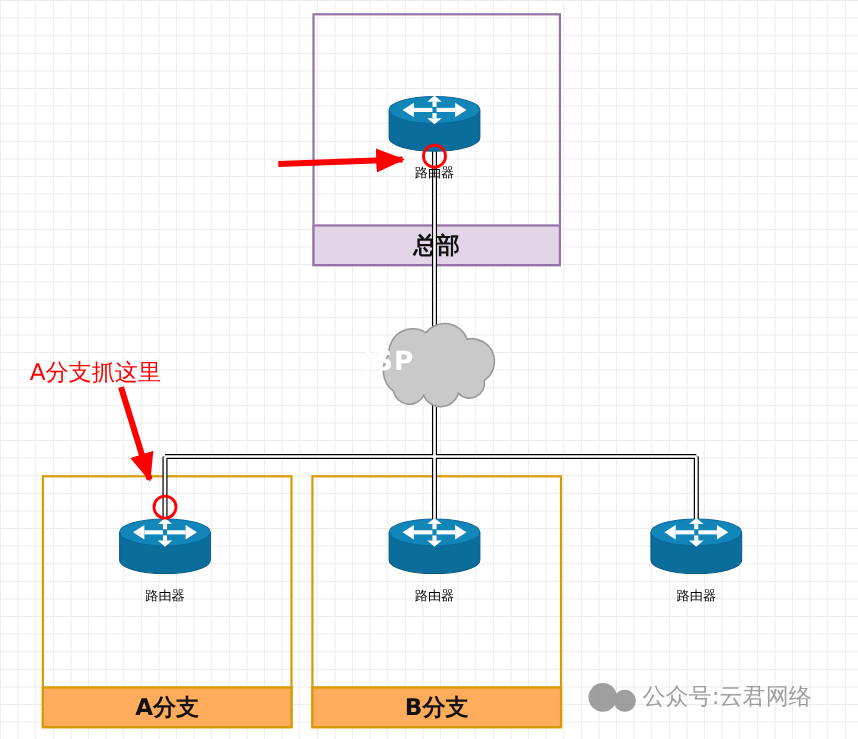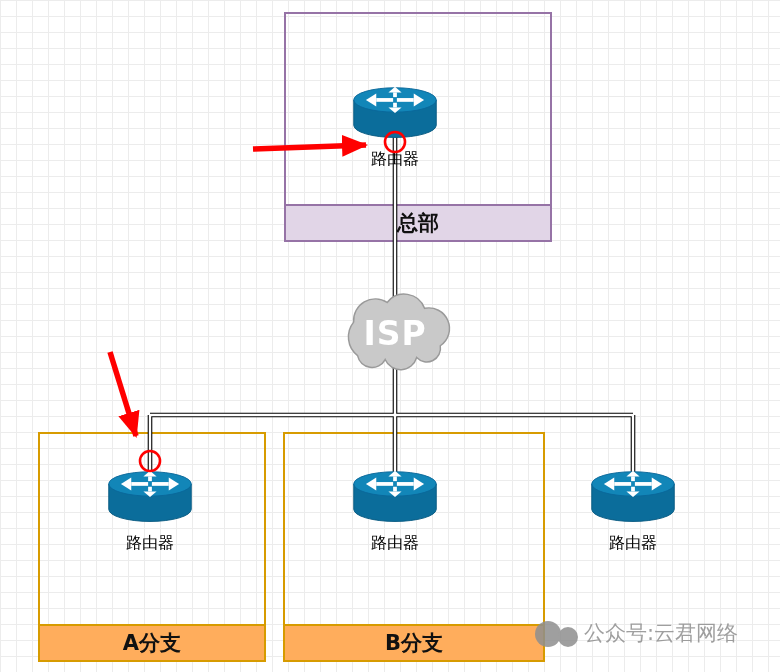--- a/index.html
+++ b/index.html
@@ -10,47 +10,47 @@
     background-color:#ffffff;
     background-image:
       linear-gradient(#ececec 1px, transparent 1px),
       linear-gradient(90deg, #ececec 1px, transparent 1px);
     background-size:16px 16px;
     font-family:"DejaVu Sans","Liberation Sans",sans-serif;
   }
 
   
   .zone { position:absolute; background:transparent; z-index:1; }
-  .zone.hq  { left:284px; top:12px;  width:222px; height:226px; border:2px solid #9673a6;padding-left:42px; }
+  .zone.hq  { left:284px; top:12px;  width:222px; height:226px; border:2px solid #9673a6; }
   .zone.branch { border:2px solid #d79b00; }
   .zone.branch-a { left:38px;  top:432px; width:224px; height:226px; }
-  .zone.branch-b { left:283px; top:432px; width:224px; height:226px;padding-left:34px; }
+  .zone.branch-b { left:283px; top:432px; width:224px; height:226px; }
   .zone.branch-c { left:518px; top:432px; width:230px; height:226px; }
 
   .band {
     position:absolute; left:-2px; right:-2px; bottom:-2px; height:34px;
     display:flex; align-items:center; justify-content:center;
     font-weight:700; font-size:21px; color:#111111;
   }
   .hq-band     { background:#e1d5e7; border:2px solid #9673a6; }
   .branch-band { background:#ffad5c; border:2px solid #d79b00;margin-top:28px; }
 
   
   svg.links { position:absolute; left:0; top:0; z-index:2; pointer-events:none; }
   .link-outer { stroke:#000000; stroke-width:4.6; fill:none; }
   .link-inner { stroke:#ffffff; stroke-width:2.4; fill:none; }
 
   
   .device { position:absolute; width:94px; text-align:center; z-index:3; }
-  .device-label { font-size:16px; color:#000000; margin-top:1px; }
+  .device-label { font-size:12px; color:#000000; margin-top:1px; }
 
   .cloud { position:absolute; left:330px; top:284px; width:130px; height:92px; z-index:3; }
   .cloud-label {
-    position:absolute; left:0; right:0; top:30px; text-align:center;
-    font-size:33px; font-weight:700; color:#ffffff; letter-spacing:1px;
+    position:absolute; left:0; right:0; top:30px; 
+    font-size:24px; font-weight:700; color:#ffffff; letter-spacing:1px;
   }
 
   
   svg.ann { position:absolute; left:0; top:0; z-index:5; pointer-events:none; }
   .ann-text { position:absolute; color:#ff0000; font-size:21px; white-space:nowrap; z-index:6; }
   .ann-text.t1 { left:117px; top:135px; }
   .ann-text.t2 { left:27px;  top:324px; }
 
   
   .watermark {
@@ -164,20 +164,21 @@
       <marker id="arrh" markerUnits="userSpaceOnUse" markerWidth="26" markerHeight="22" refX="24" refY="11" orient="auto">
         <polygon points="0,0 26,11 0,22" fill="#ff0000"></polygon>
       </marker>
     </defs>
     <line x1="253" y1="149" x2="366" y2="145" stroke="#ff0000" stroke-width="5.5" marker-end="url(#arrh)"></line>
     <line x1="110" y1="352" x2="136" y2="436" stroke="#ff0000" stroke-width="5.5" marker-end="url(#arrh)"></line>
     <circle cx="395" cy="142" r="10" stroke="#ff0000" stroke-width="2.6" fill="none"></circle>
     <circle cx="150" cy="461" r="10" stroke="#ff0000" stroke-width="2.6" fill="none"></circle>
   </svg>
 
+  <div class="ann-text t2">A分支抓这里</div>
 
   <div class="watermark">
     <svg width="46" height="34" viewBox="0 0 46 34">
       <circle cx="14" cy="18" r="13" fill="#8f8f8f"></circle>
       <circle cx="34" cy="21" r="10" fill="#8f8f8f"></circle>
     </svg>
     <span>公众号:云君网络</span>
   </div>
 
 </div>

